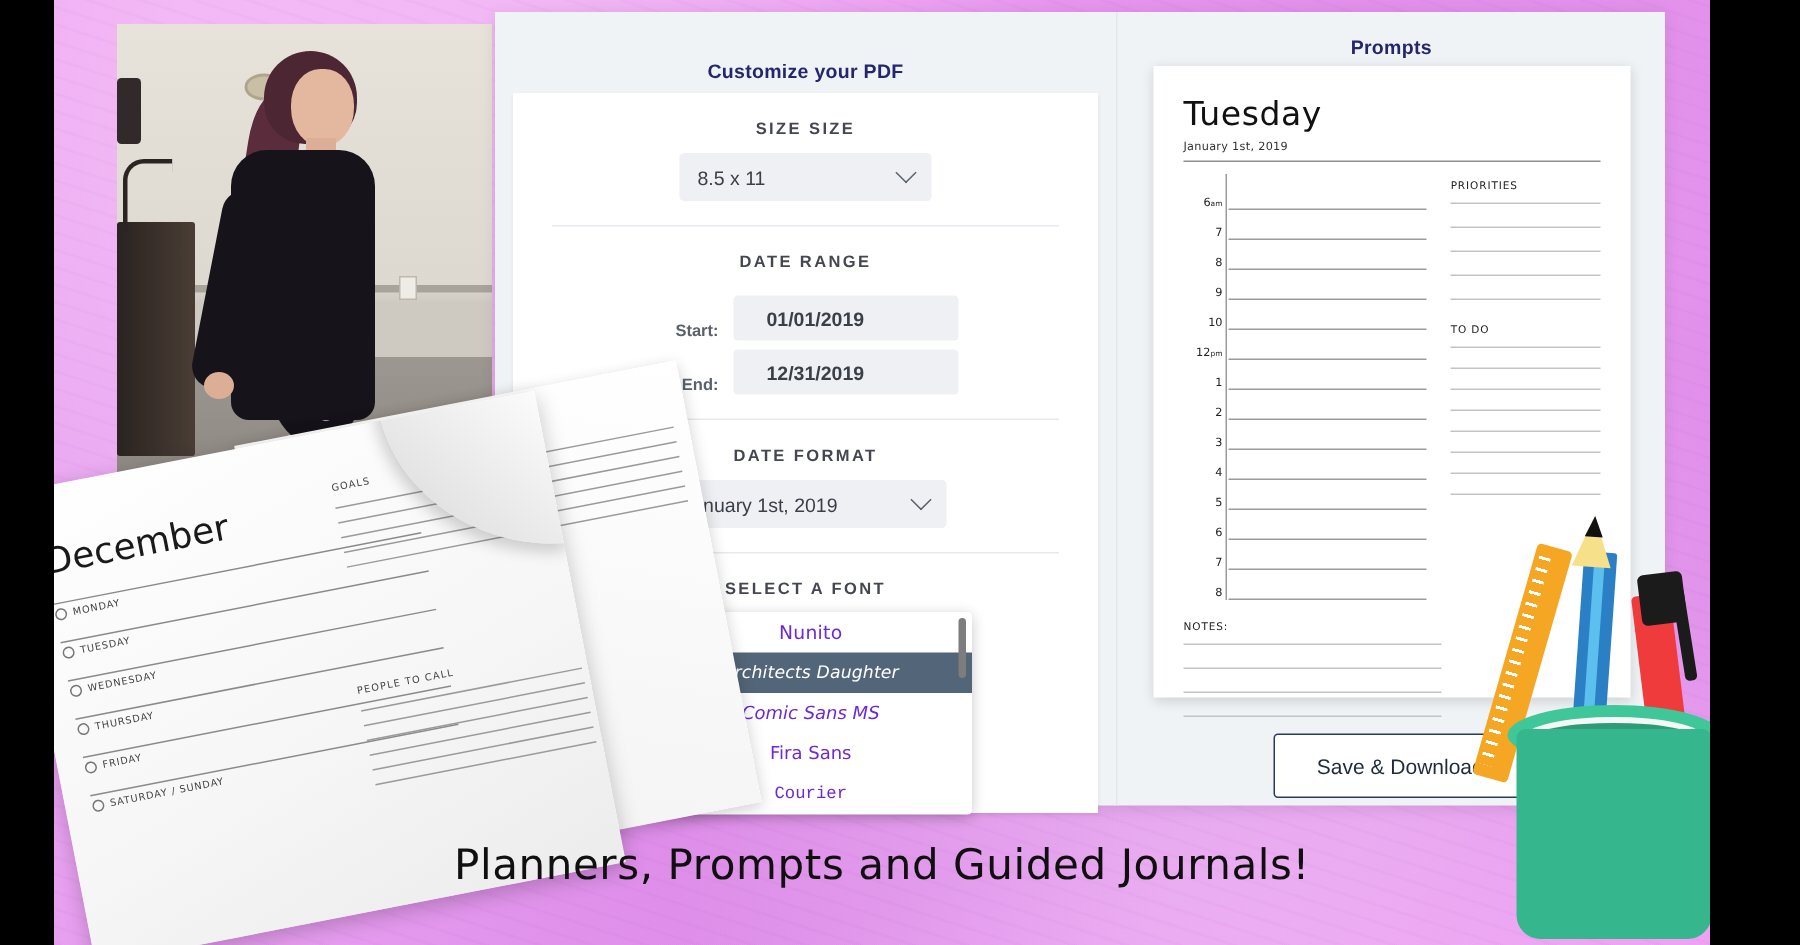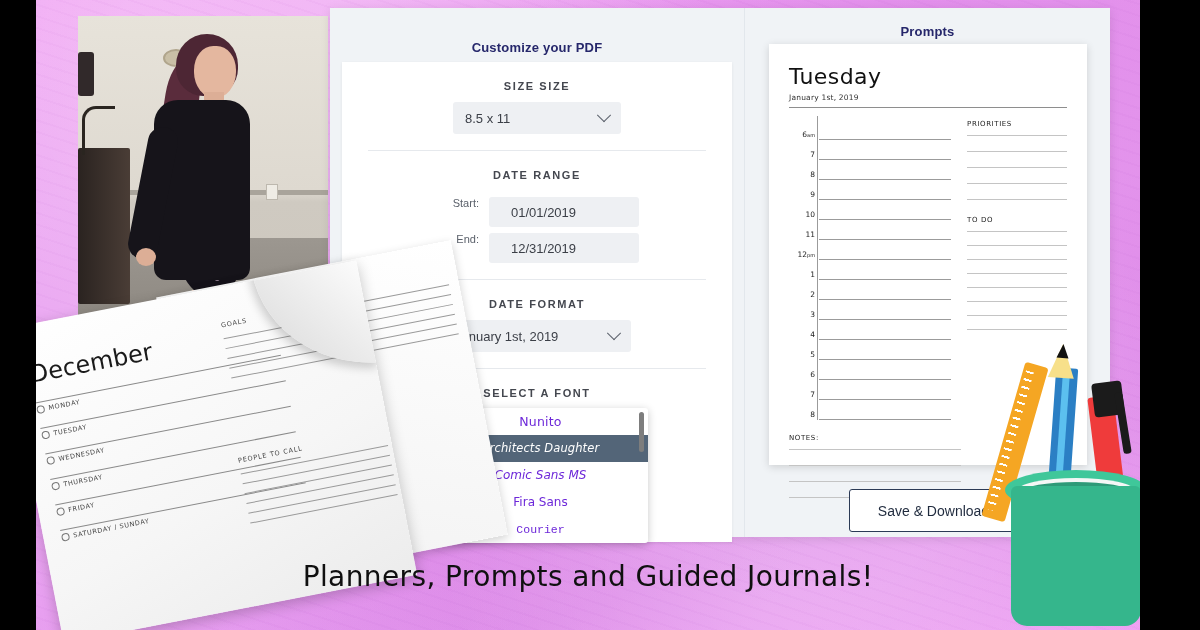--- a/index.html
+++ b/index.html
@@ -91,21 +91,21 @@
     letter-spacing:1.6px;padding:18px 0 10px;
   }
   .select{
     margin:0 auto;width:168px;height:32px;background:#eef0f3;border-radius:3px;
     display:flex;align-items:center;justify-content:space-between;
     padding:0 12px;box-sizing:border-box;
   }
   .select span{font-size:13px;color:#3b3f47;}
   .chev{width:9px;height:9px;border-right:1.6px solid #5b616b;border-bottom:1.6px solid #5b616b;transform:rotate(45deg) translate(-2px,-2px);}
   .hr{height:1px;background:#e6e9ed;margin:16px 26px 0;}
-  .date-row{display:flex;align-items:flex-start;justify-content:center;margin:6px 0;}
+  .date-row{display:flex;align-items:flex-end;justify-content:center;margin:6px 0;font-weight:bold;}
   .date-lbl{font-size:11px;color:#5b616b;width:44px;text-align:right;margin-right:10px;}
   .date-val{
     width:140px;height:30px;background:#eef0f3;border-radius:3px;
     display:flex;align-items:center;padding-left:12px;box-sizing:border-box;
     font-size:13px;color:#3b3f47;
   }
   .w-wide{width:150px;padding-left:22px;}
 
   
   .font-list{
@@ -322,24 +322,20 @@
                 </div>
                 <div class="p-hrow">
                   <div class="p-hlabel">9</div>
                   <div class="p-hline"></div>
                 </div>
                 <div class="p-hrow">
                   <div class="p-hlabel">10</div>
                   <div class="p-hline"></div>
                 </div>
                 <div class="p-hrow">
-                  <div class="p-hlabel">11</div>
-                  <div class="p-hline"></div>
-                </div>
-                <div class="p-hrow">
                   <div class="p-hlabel">12<i>pm</i></div>
                   <div class="p-hline"></div>
                 </div>
                 <div class="p-hrow">
                   <div class="p-hlabel">1</div>
                   <div class="p-hline"></div>
                 </div>
                 <div class="p-hrow">
                   <div class="p-hlabel">2</div>
                   <div class="p-hline"></div>

